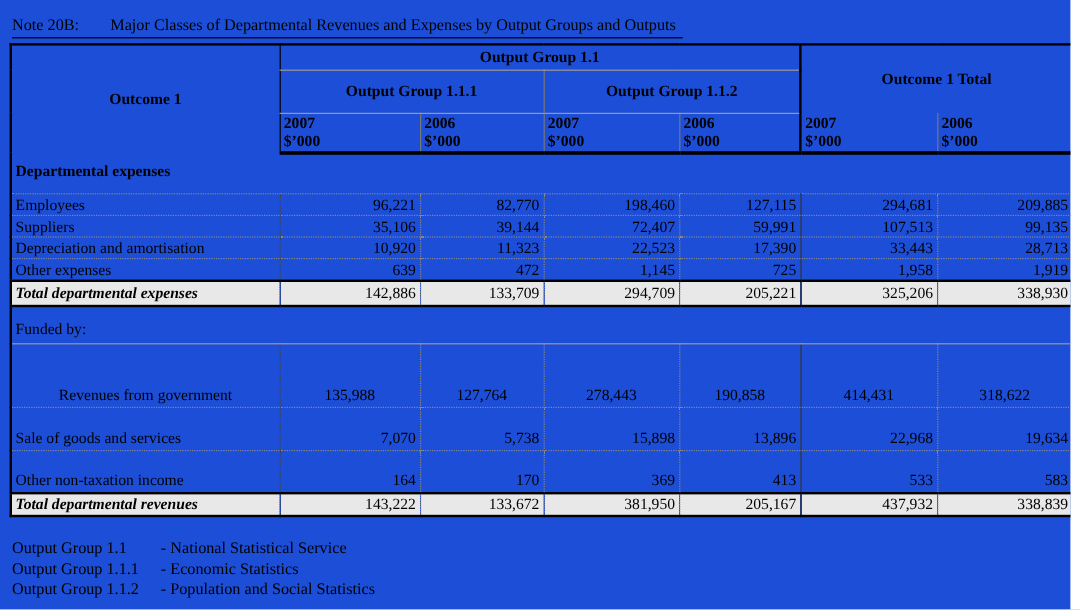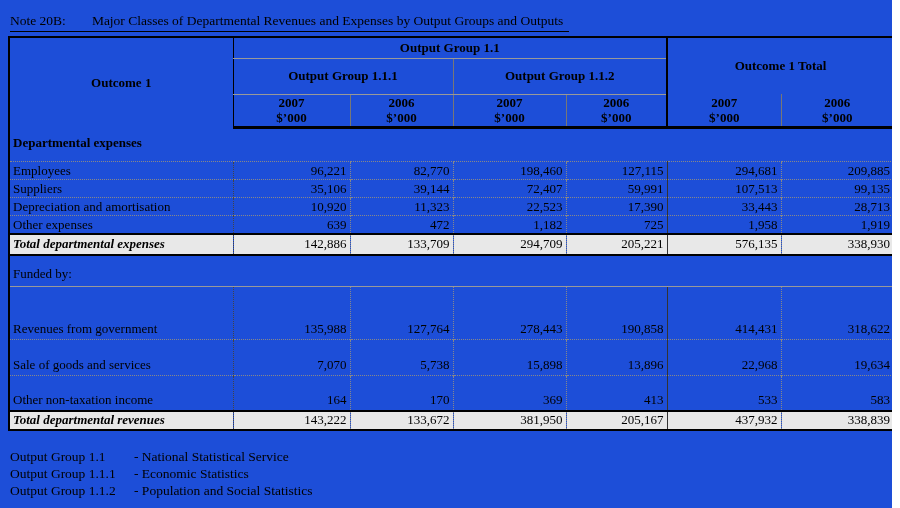--- a/index.html
+++ b/index.html
@@ -39,21 +39,21 @@
     line-height: 16px;
   }
   .fin th, .fin td {
     padding: 0 3px;
     overflow: hidden;
     white-space: nowrap;
     font-weight: normal;
   }
   
   .fin th { text-align: center; font-weight: bold; vertical-align: middle; }
-  .fin .yr { text-align: center; vertical-align: bottom; padding-bottom: 1px; }
+  .fin .yr { text-align: left; vertical-align: bottom; padding-bottom: 1px; }
   .fin .yr .ln { display: block; line-height: 15px; }
   .hr1 { height: 21px; }
   .hr2 { height: 36px; }
   .hr3 { height: 32px; }
   .hr3 th { border-bottom: 3px solid #000; }
 
   
   .vK  { border-left: 1px solid #000; }   
   .vG  { border-left: 2px solid #000; }   
   .vM  { border-left: 1px solid #777; }   
@@ -74,21 +74,21 @@
   .erow td { height: 17px; vertical-align: bottom; }
   .rowsep td { border-top: 1px dotted #888; }
   .totrow td {
     height: 19px;
     background: #e8e8e8;
     border-top: 2px solid #000;
     border-bottom: 2px solid #000;
     vertical-align: middle;
   }
   .totrow .lbl, .totrev .lbl { font-weight: bold; font-style: italic; }
-  .tall1 td { height: 50px; vertical-align: bottom; padding-bottom: 2px; }
+  .tall1 td { height: 50px; vertical-align: bottom; padding-bottom: 2px; text-align: center; }
   .tall2 td { height: 33px; vertical-align: bottom; padding-bottom: 2px; }
   .tall3 td { height: 32px; vertical-align: bottom; padding-bottom: 2px; }
   .totrev td {
     height: 17px;
     background: #e8e8e8;
     border-top: 2px solid #000;
     vertical-align: middle;
   }
 
   
@@ -181,32 +181,32 @@
       <td class="num vD">11,323</td>
       <td class="num b vD">22,523</td>
       <td class="num vD">17,390</td>
       <td class="num b vS">33,443</td>
       <td class="num vD">28,713</td>
     </tr>
     <tr class="erow rowsep">
       <td class="lbl">Other expenses</td>
       <td class="num b vDk">639</td>
       <td class="num vD">472</td>
-      <td class="num b vD">1,182</td>
+      <td class="num b vD">1,145</td>
       <td class="num vD">725</td>
       <td class="num b vS">1,958</td>
       <td class="num vD">1,919</td>
     </tr>
     <tr class="totrow">
       <td class="lbl">Total departmental expenses</td>
       <td class="num b vDk">142,886</td>
       <td class="num vD">133,709</td>
       <td class="num b vD">294,709</td>
       <td class="num vD">205,221</td>
-      <td class="num b vS">576,135</td>
+      <td class="num b vS">325,206</td>
       <td class="num vD">338,930</td>
     </tr>
 
     <tr class="sec2">
       <td colspan="7" class="lbl">Funded by:</td>
     </tr>
 
     <tr class="tall1">
       <td class="lbl">Revenues from government</td>
       <td class="num b vDk">135,988</td>

